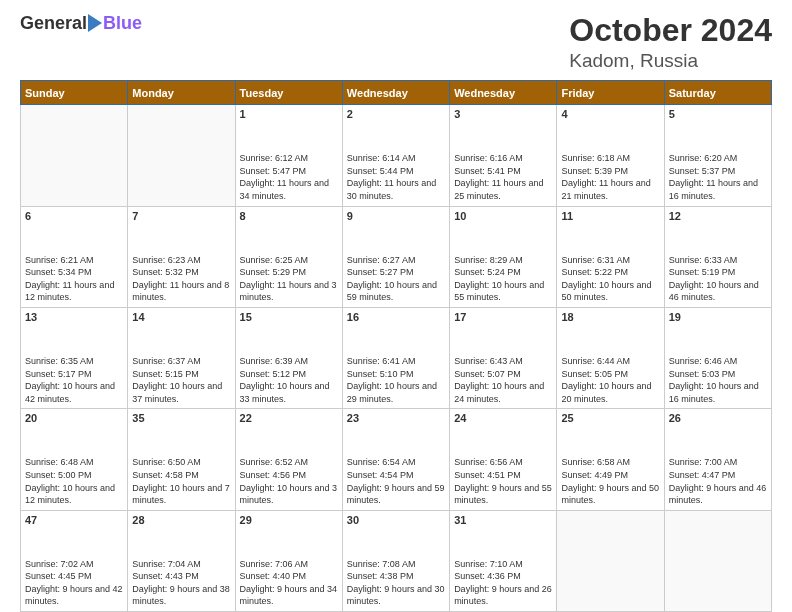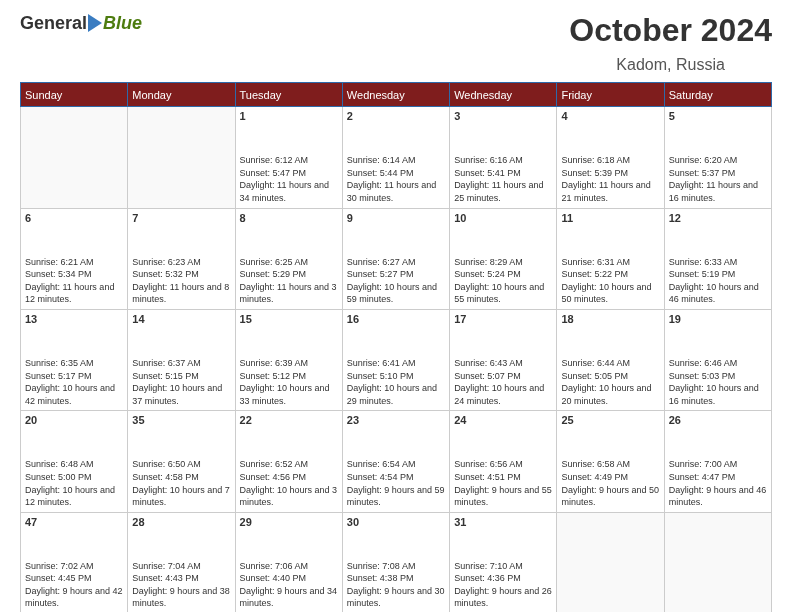--- a/index.html
+++ b/index.html
@@ -29,55 +29,55 @@
       align-items: flex-start;
     }
     .logo-text {
       display: flex;
       align-items: center;
       font-size: 18px;
       font-weight: bold;
       color: #333;
     }
     .logo-general { color: #333; }
-    .logo-blue { color: #4d7c0f; font-style: italic; }
+    .logo-blue { color: #8b5cf6; }
     .logo-icon {
       width: 14px;
       height: 18px;
       margin-left: 1px;
       margin-right: 1px;
       position: relative;
       top: -1px;
     }
     .title-block {
-      text-align: center;
+      text-align: left;
     }
     .month-title {
       font-size: 32px;
       font-weight: bold;
       color: #333;
       line-height: 1.1;
     }
     .subtitle {
-      font-size: 16px;
+      font-size: 19px;
       color: #555;
-      margin-top: 8px;
+      margin-top: 2px;
     }
     .calendar {
       flex: 1;
       border: 1px solid #ccc;
       border-collapse: collapse;
       width: 100%;
       table-layout: fixed;
     }
     .calendar th {
-      background: #7f1d1d;
+      background: #a16207;
       color: #fff;
       font-size: 11px;
-      font-weight: normal;
+      font-weight: bold;
       padding: 4px 4px;
       text-align: left;
       border: 1px solid #2d6aaa;
       height: 24px;
     }
     .calendar td {
       border: 1px solid #ccc;
       vertical-align: top;
       padding: 3px 4px;
       font-size: 9.5px;

